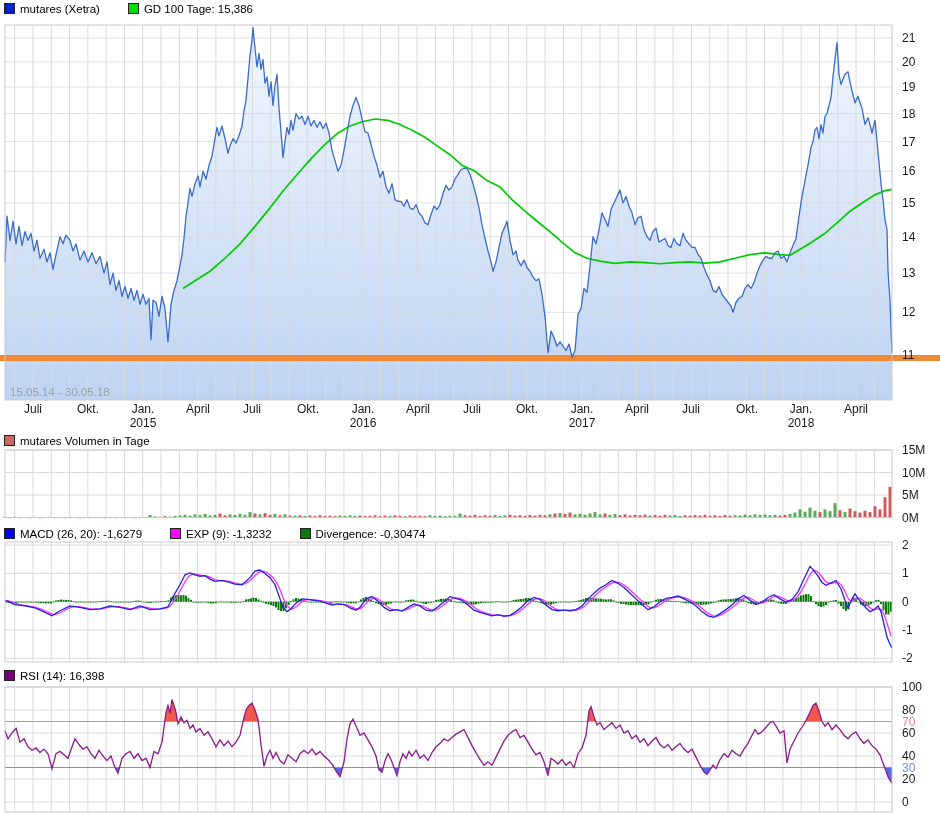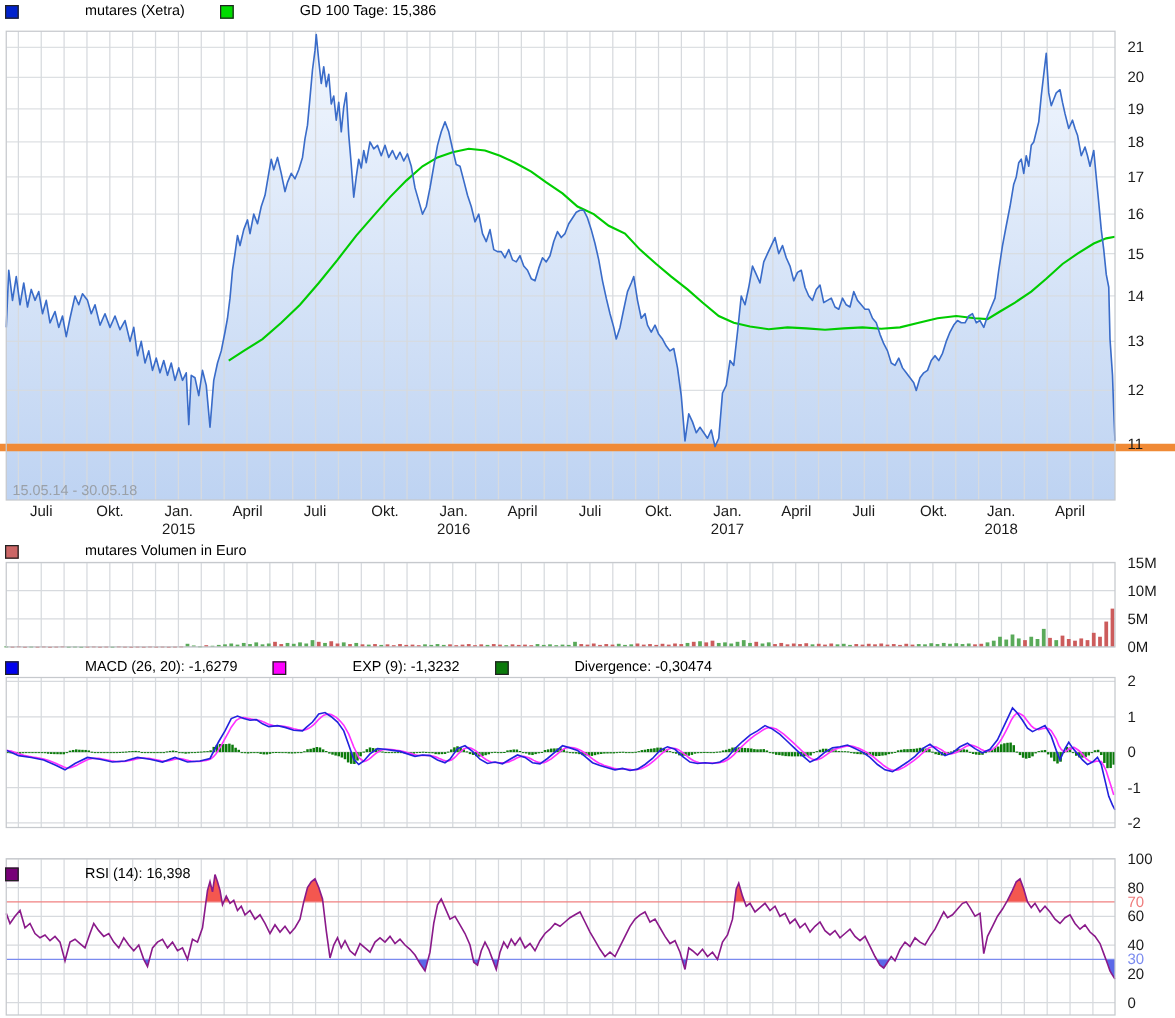--- a/index.html
+++ b/index.html
@@ -1,55 +1,55 @@
 <!DOCTYPE html>
 <html><head>
 <meta charset="utf-8">
 <style>
   html,body{margin:0;padding:0;background:#fff;}
   body{width:940px;height:814px;position:relative;font-family:"Liberation Sans",sans-serif;overflow:hidden;}
   .legend{position:absolute;left:4px;display:flex;align-items:center;font-size:11.5px;color:#000;white-space:nowrap;z-index:5;}
-  .legend .li{display:inline-flex;align-items:center;margin-right:28px;gap:48px;}
+  .legend .li{display:inline-flex;margin-right:28px;}
   .legend .sw{display:inline-block;width:9px;height:9px;border:1px solid #222;margin-right:5px;}
   svg{position:absolute;left:0;display:block;}
 </style>
 </head>
 <body>
 
 <div class="legend" style="top:3px">
   <span class="li">
       <i class="sw" style="background: rgb(0, 34, 204);"></i>
       <span>mutares (Xetra)</span>
     </span>
   <span class="li">
       <i class="sw" style="background: rgb(0, 221, 0);"></i>
       <span>GD 100 Tage: 15,386</span>
     </span>
 </div>
 <div class="legend" style="top:435px">
   <span class="li">
       <i class="sw" style="background: rgb(204, 102, 102);"></i>
-      <span>mutares Volumen in Euro</span>
+      <span>mutares Volumen in Tage</span>
     </span>
 </div>
 <div class="legend" style="top:528px">
   <span class="li">
       <i class="sw" style="background: rgb(0, 0, 238);"></i>
       <span>MACD (26, 20): -1,6279</span>
     </span>
   <span class="li">
       <i class="sw" style="background: rgb(255, 0, 255);"></i>
       <span>EXP (9): -1,3232</span>
     </span>
   <span class="li">
       <i class="sw" style="background: rgb(10, 122, 10);"></i>
       <span>Divergence: -0,30474</span>
     </span>
 </div>
-<div class="legend" style="top:693px">
+<div class="legend" style="top:670px">
   <span class="li">
       <i class="sw" style="background: rgb(119, 0, 119);"></i>
       <span>RSI (14): 16,398</span>
     </span>
 </div>
 
 <svg id="svg-price" style="top:0" width="940" height="432" viewBox="0 0 940 432">
     <rect x="5" y="25" width="887" height="375" fill="#ffffff"></rect>
     <defs>
       <linearGradient id="ag" x1="0" y1="0" x2="0" y2="1">

